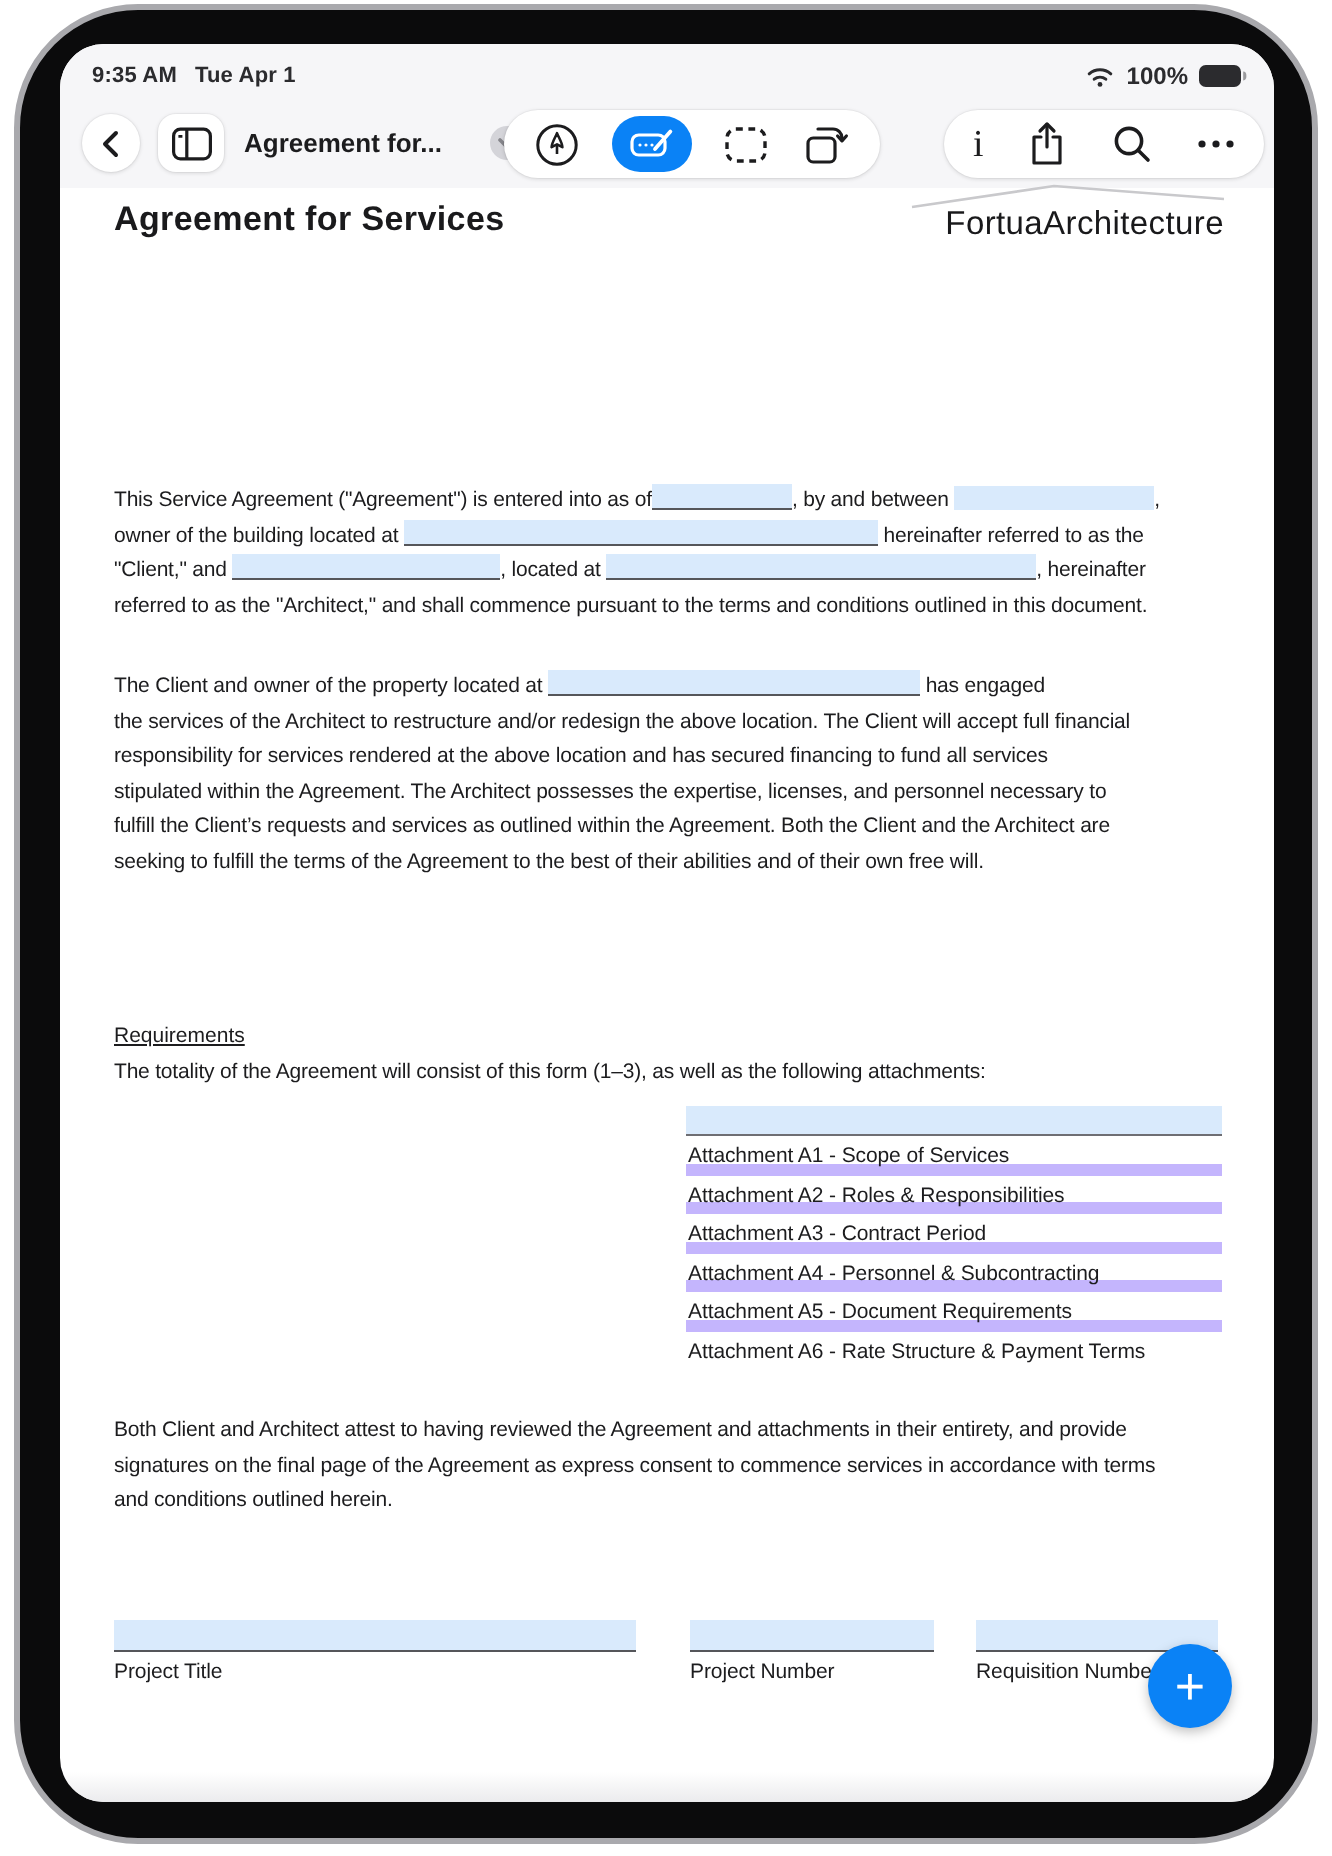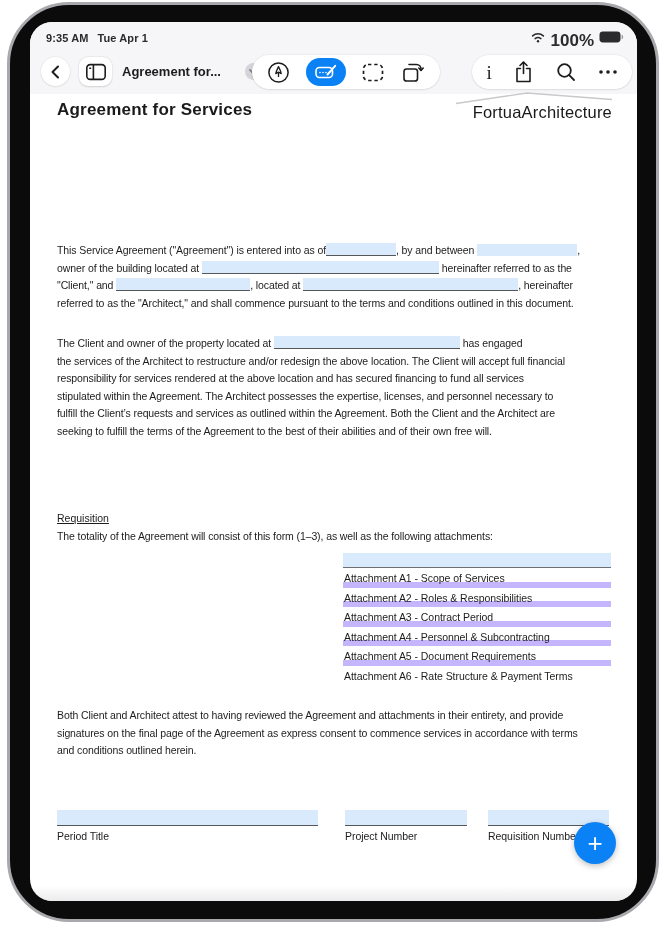--- a/index.html
+++ b/index.html
@@ -5,22 +5,22 @@
   html,body{margin:0;padding:0;background:#ffffff;}
   body{width:666px;height:928px;position:relative;font-family:"Liberation Sans",sans-serif;overflow:hidden;}
   .device{position:absolute;left:7px;top:2px;width:652px;height:920px;border-radius:62px;
           background:#0b0b0c;border:3px solid #a9a9ad;box-sizing:border-box;}
   .screen{position:absolute;left:20px;top:17px;width:607px;height:879px;border-radius:22px;
           background:#ffffff;overflow:hidden;}
   .chrome-strip{position:absolute;left:0;top:0;width:100%;height:72px;background:#f6f6f8;}
   
   .status-left{position:absolute;left:16px;top:10px;font-size:11px;font-weight:700;color:#2b2b2e;letter-spacing:.1px;}
   .status-left .date{margin-left:9px;font-weight:600;}
-  .status-right{position:absolute;right:13px;top:9px;display:flex;gap:5px;
-                font-size:17px;font-weight:600;color:#2b2b2e;}
+  .status-right{position:absolute;right:13px;top:9px;display:flex;align-items:center;gap:5px;
+                font-size:12px;font-weight:600;color:#2b2b2e;}
   
   .circle-btn,.rect-btn,.pill{background:#ffffff;box-shadow:0 .5px 2px rgba(0,0,0,.14),0 0 0 .5px rgba(0,0,0,.03);}
   .circle-btn{position:absolute;width:29px;height:29px;border-radius:50%;display:flex;align-items:center;justify-content:center;}
   .btn-back{left:11px;top:35px;}
   .rect-btn{position:absolute;left:49px;top:35px;width:33px;height:29px;border-radius:9px;
             display:flex;align-items:center;justify-content:center;}
   .title-area{position:absolute;left:92px;top:35px;height:29px;display:flex;align-items:center;gap:24px;}
   .doc-tab-title{font-size:13px;font-weight:700;color:#1c1c1e;}
   .chev-badge{width:17px;height:17px;border-radius:50%;background:#d4d4d9;display:flex;align-items:center;justify-content:center;}
   .pill{position:absolute;top:33px;height:34px;border-radius:17px;display:flex;align-items:center;}
@@ -166,38 +166,38 @@
     <div class="logo-roof">
       <svg width="158" height="14" viewBox="0 0 158 14" fill="none" stroke="#c9c9cc" stroke-width="1.3">
         <polyline points="1,12.5 72,2 157,8.5"></polyline>
       </svg>
     </div>
     <div class="logo-text">FortuaArchitecture</div>
 
     <div class="para" id="p1">This Service Agreement ("Agreement") is entered into as of<span class="blank u" style="width: 70px;"></span>, by and between <span class="blank" style="width: 100px;"></span>,<br>owner of the building located at <span class="blank u" style="width: 237px;"></span> hereinafter referred to as the<br>"Client," and <span class="blank u" style="width: 134px;"></span>, located at <span class="blank u" style="width: 215px;"></span>, hereinafter<br>referred to as the "Architect," and shall commence pursuant to the terms and conditions outlined in this document.</div>
     <div class="para" id="p2">The Client and owner of the property located at <span class="blank u" style="width: 186px;"></span> has engaged<br>the services of the Architect to restructure and/or redesign the above location. The Client will accept full financial<br>responsibility for services rendered at the above location and has secured financing to fund all services<br>stipulated within the Agreement. The Architect possesses the expertise, licenses, and personnel necessary to<br>fulfill the Client’s requests and services as outlined within the Agreement. Both the Client and the Architect are<br>seeking to fulfill the terms of the Agreement to the best of their abilities and of their own free will.</div>
 
-    <div class="att-heading">Requisition</div>
+    <div class="att-heading">Requirements</div>
     <div class="att-intro">The totality of the Agreement will consist of this form (1–3), as well as the following attachments:</div>
     <div class="att-table">
       <div class="att-blank-row"></div>
     <div class="att-row">Attachment A1 - Scope of Services</div>
         <div class="att-row">Attachment A2 - Roles &amp; Responsibilities</div>
         <div class="att-row">Attachment A3 - Contract Period</div>
         <div class="att-row">Attachment A4 - Personnel &amp; Subcontracting</div>
         <div class="att-row">Attachment A5 - Document Requirements</div>
         <div class="att-row last">Attachment A6 - Rate Structure &amp; Payment Terms</div>
       </div>
 
     <div class="para" id="p4">Both Client and Architect attest to having reviewed the Agreement and attachments in their entirety, and provide<br>signatures on the final page of the Agreement as express consent to commence services in accordance with terms<br>and conditions outlined herein.</div>
 
     <div id="sig-fields">
         <div class="sig-field f0">
           <div class="fblank"></div>
-          <div class="flabel">Period Title</div>
+          <div class="flabel">Project Title</div>
         </div>
         <div class="sig-field f1">
           <div class="fblank"></div>
           <div class="flabel">Project Number</div>
         </div>
         <div class="sig-field f2">
           <div class="fblank"></div>
           <div class="flabel">Requisition Number</div>
         </div>
       </div>

